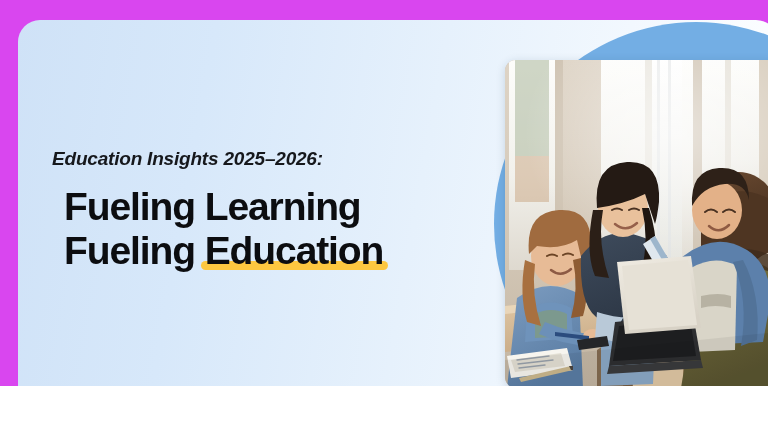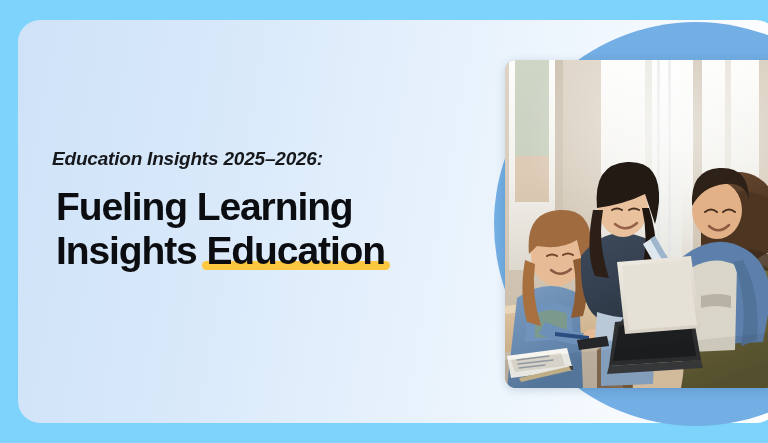--- a/index.html
+++ b/index.html
@@ -7,23 +7,23 @@
     padding: 0;
     background: #ffffff;
   }
   body {
     font-family: "Liberation Sans", sans-serif;
   }
 
   #slide {
     position: relative;
     width: 768px;
-    height: 443px;
+    height: 386px;
     overflow: hidden;
-    background: #7dd3fc;
+    background: #d946ef;
     text-decoration: underline;
   }
 
   
   .bg-panel {
     position: absolute;
     left: 18px;
     top: 20px;
     width: 760px;
     height: 403px;
@@ -77,21 +77,21 @@
     font-size: 19px;
     font-style: italic;
     font-weight: bold;
     color: #16181c;
     letter-spacing: -0.2px;
     line-height: 1.2;
     margin: 0 0 14px 0;
     white-space: nowrap;
   }
   .headline {
-    margin: 4px;
+    margin: 12px;
     font-size: 39px;
     font-weight: bold;
     color: #0c0d10;
     line-height: 1.13;
     letter-spacing: -1.1px;
   }
   .headline-line {
     display: block;
     white-space: nowrap;
   }
@@ -287,18 +287,18 @@
       <rect x="0" y="0" width="272" height="328" fill="none"></rect>
       <path d="M0 300 L272 272 L272 328 L0 328 Z" fill="#000000" opacity="0.06"></path>
     </svg>
   </div>
 
   <div class="text-block">
     <div class="eyebrow">Education Insights 2025–2026:</div>
     <div class="headline">
       <span class="headline-line">Fueling Learning</span>
       <span class="headline-line">
-        <span>Insights </span><span class="hl-word">Education</span>
+        <span>Fueling </span><span class="hl-word">Education</span>
       </span>
     </div>
   </div>
 
 </div>
 
 </body></html>

